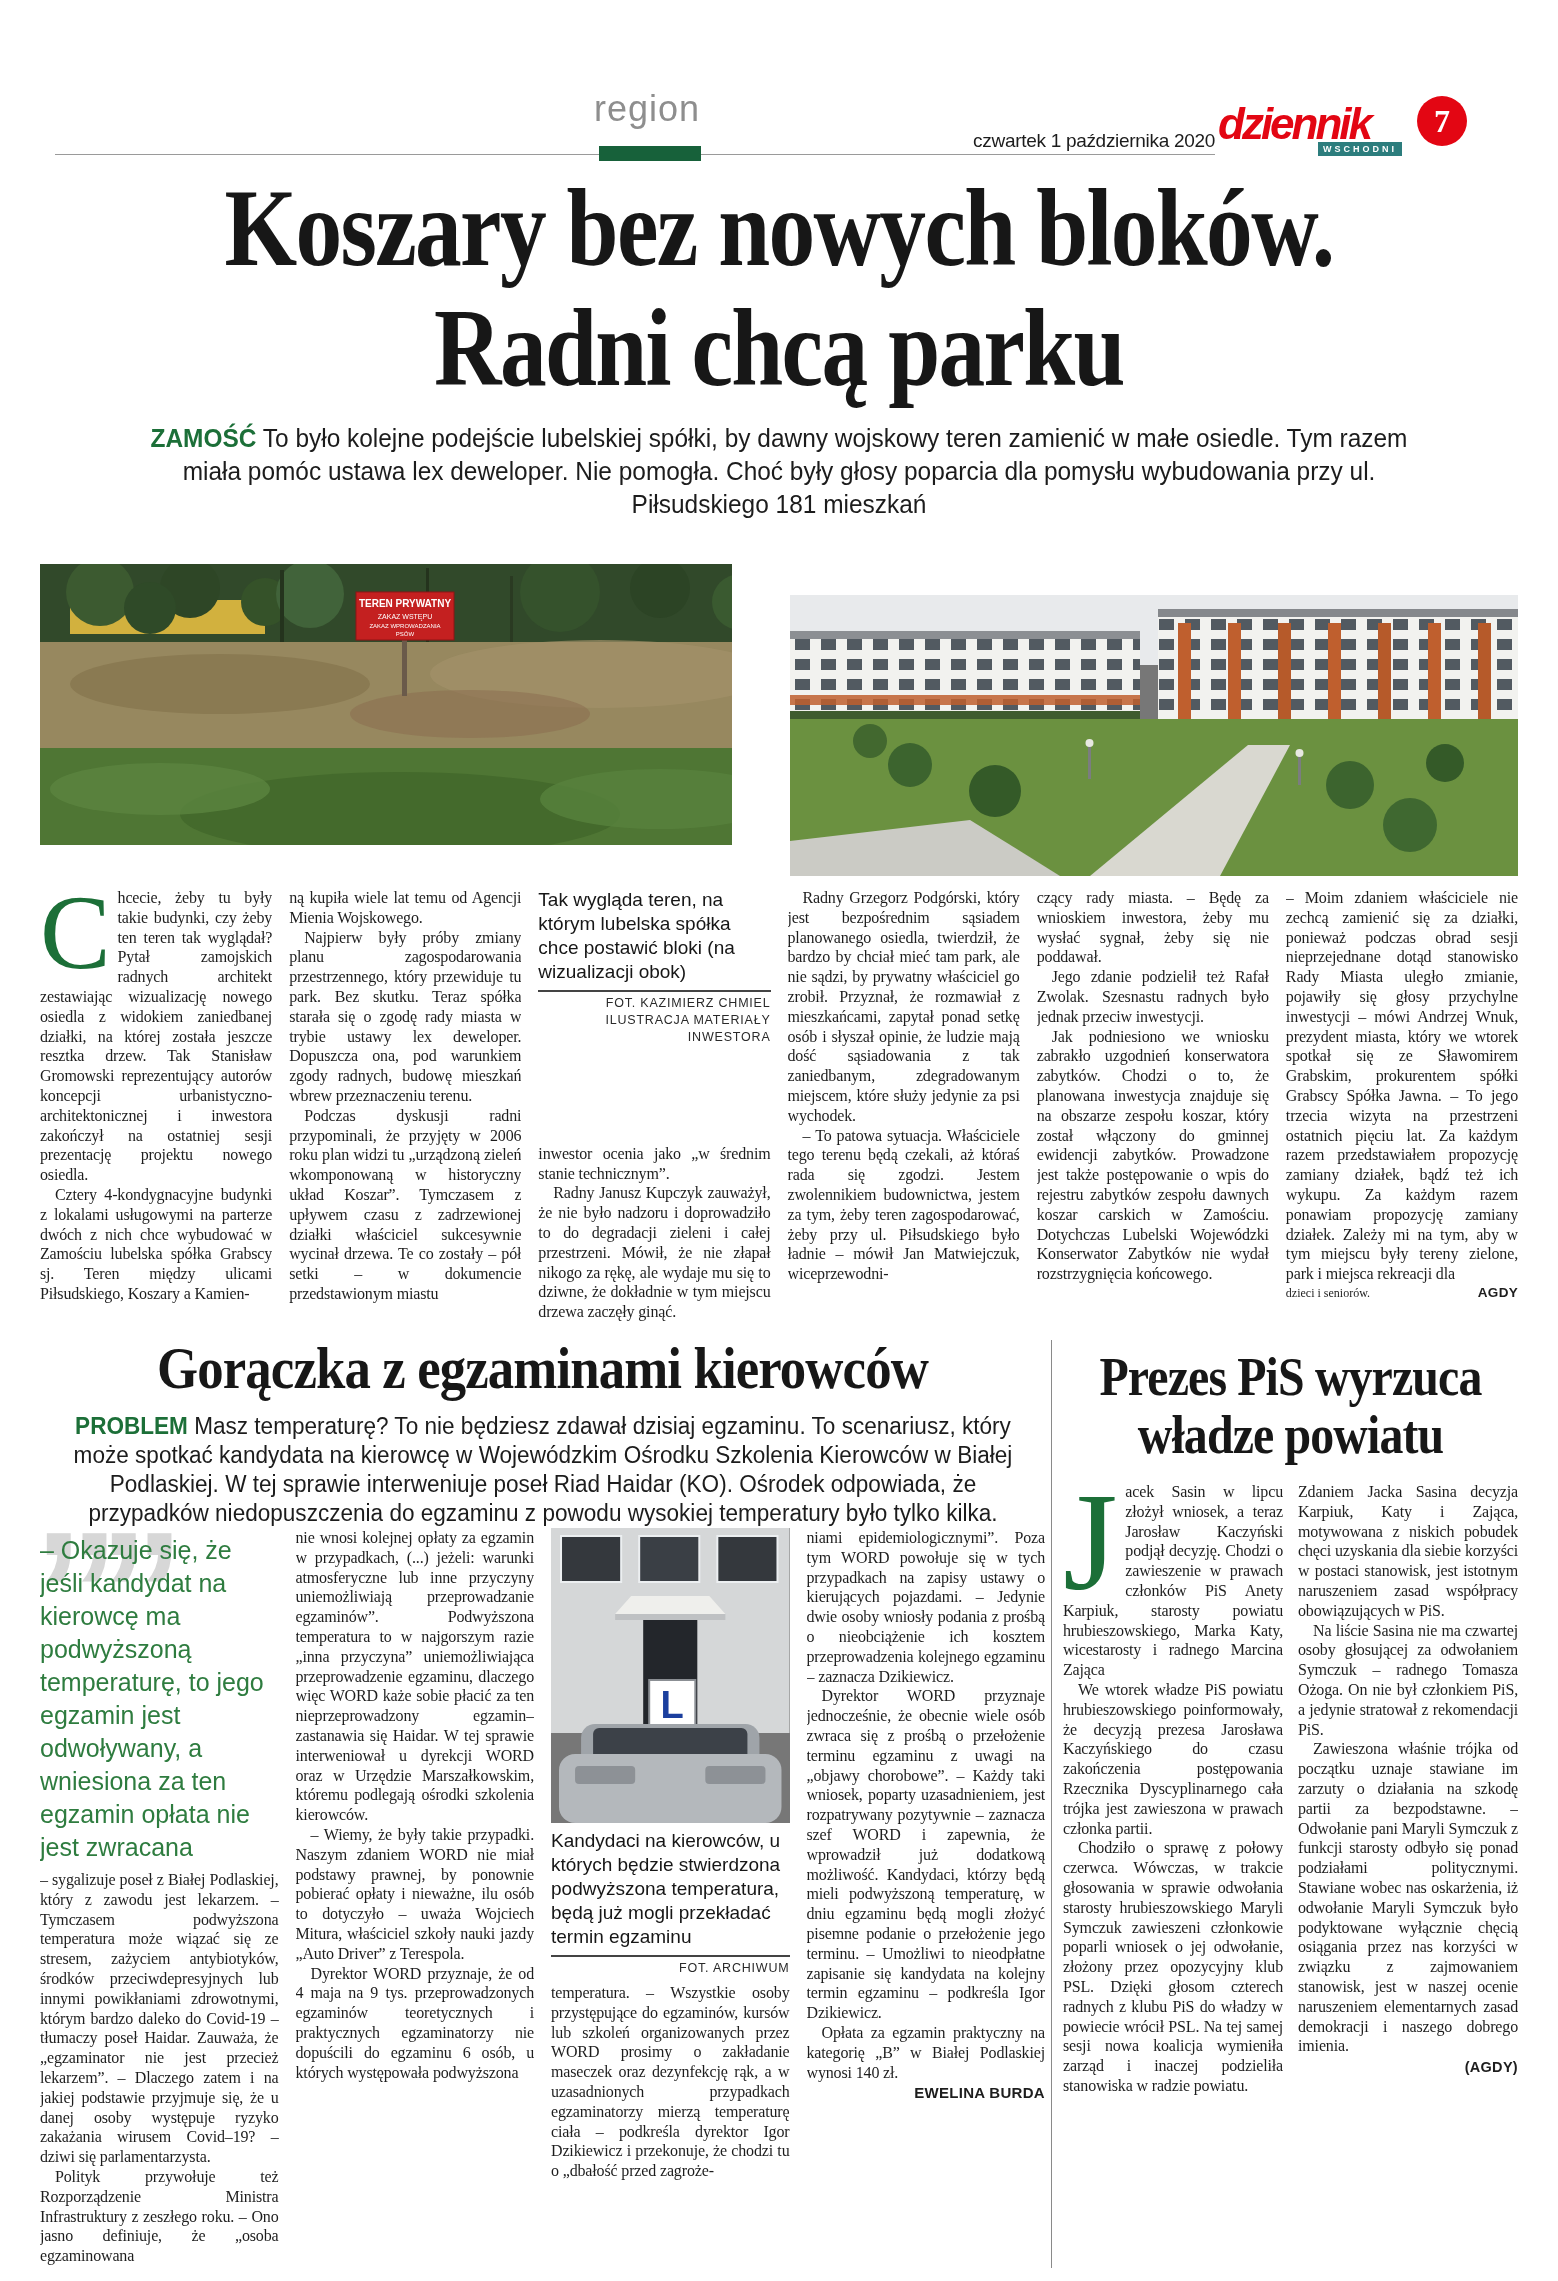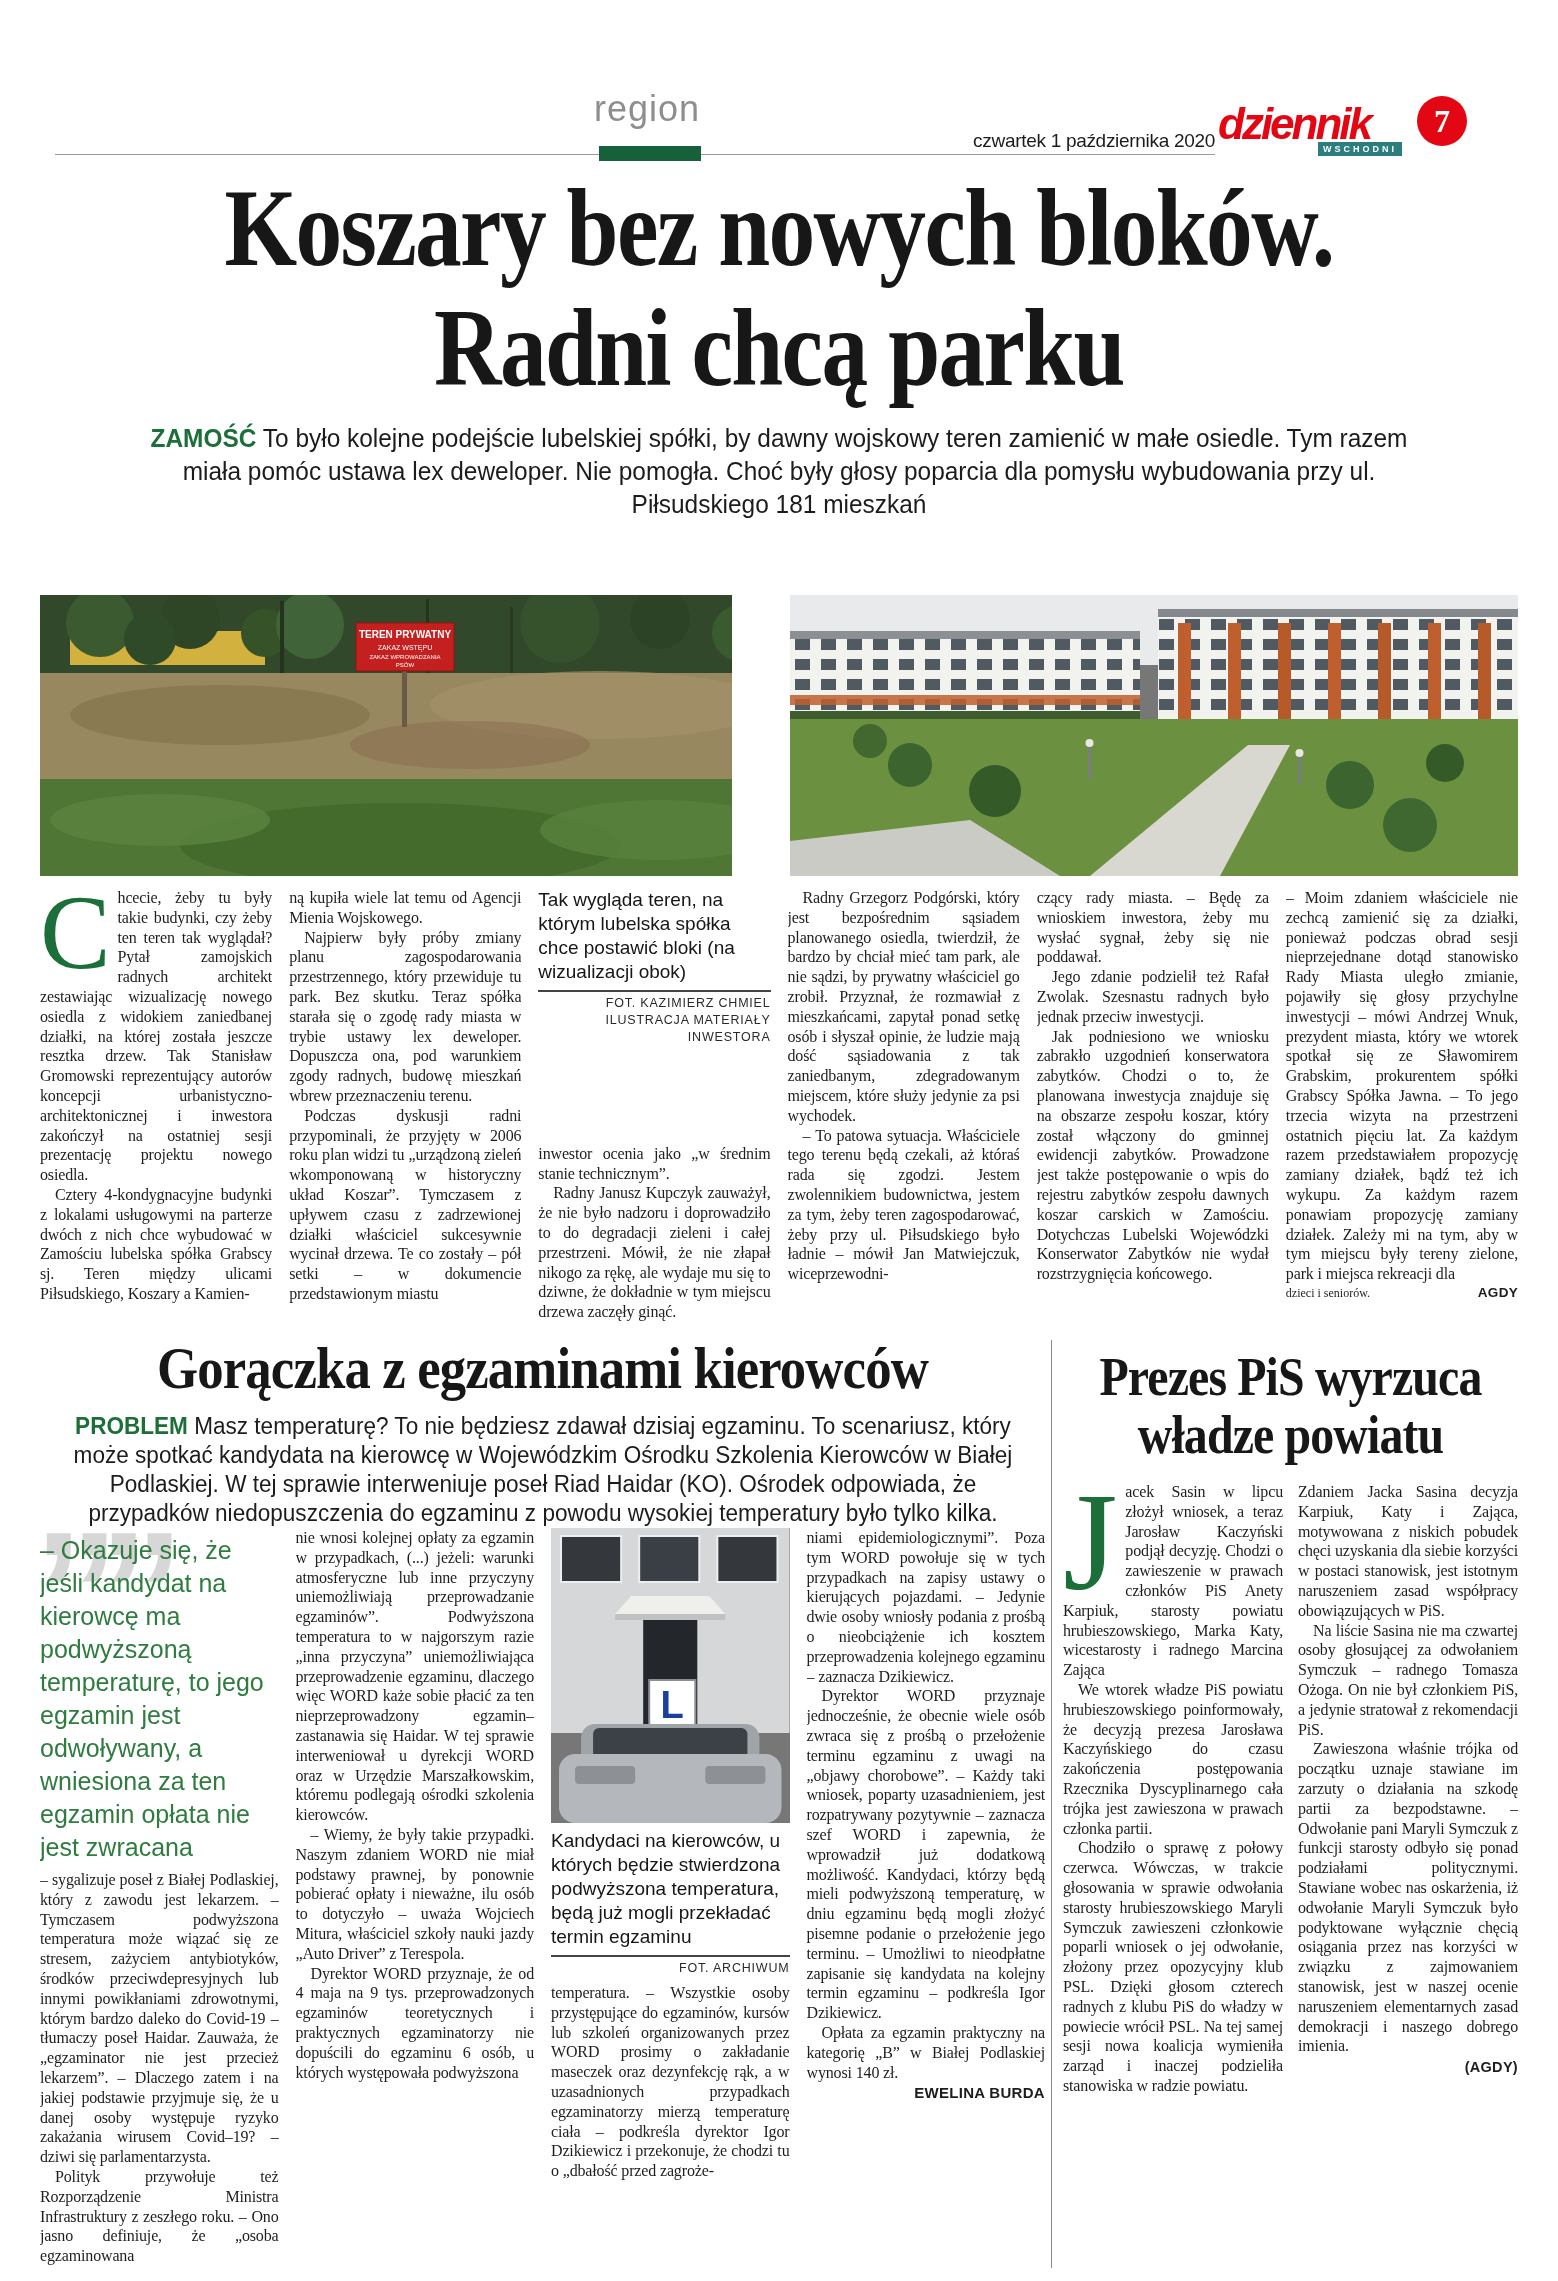--- a/index.html
+++ b/index.html
@@ -27,21 +27,21 @@
 
   
   .headline1{left:0;top:168px;width:1558px;text-align:center;font-weight:700;color:#171717;
              font-size:110px;line-height:120px;letter-spacing:-2px;
              transform:scaleX(0.85);transform-origin:50% 0;}
   .lead1{left:90px;top:422px;width:1378px;text-align:center;font-family:"Liberation Sans",sans-serif;
          font-size:26px;line-height:33px;color:#1c1c1c;transform:scaleX(0.94);transform-origin:50% 0;}
   .tag-green{color:#1c6f38;font-weight:700;}
 
   .photo{overflow:hidden;background:#777;}
-  #photo1{left:40px;top:595px;width:692px;height:281px;}
+  #photo1{left:40px;top:564px;width:692px;height:281px;}
   #photo2{left:790px;top:595px;width:728px;height:281px;}
 
   .cols{display:flex;}
   #a1cols{left:40px;top:888px;width:1478px;height:434px;gap:17px;}
   #a1cols .col{flex:1;overflow:hidden;display:flex;flex-direction:column;}
   .bodytext p{margin:0;text-align:justify;font-size:16px;line-height:19.8px;letter-spacing:-0.15px;}
   .indent{text-indent:15px;}
   .dropcap{float:left;color:#1c6f38;font-weight:400;font-size:106px;line-height:86px;
            padding:2px 7px 0 0;}
   .dropcap-j{float:left;color:#1c6f38;font-weight:400;font-size:140px;line-height:112px;

